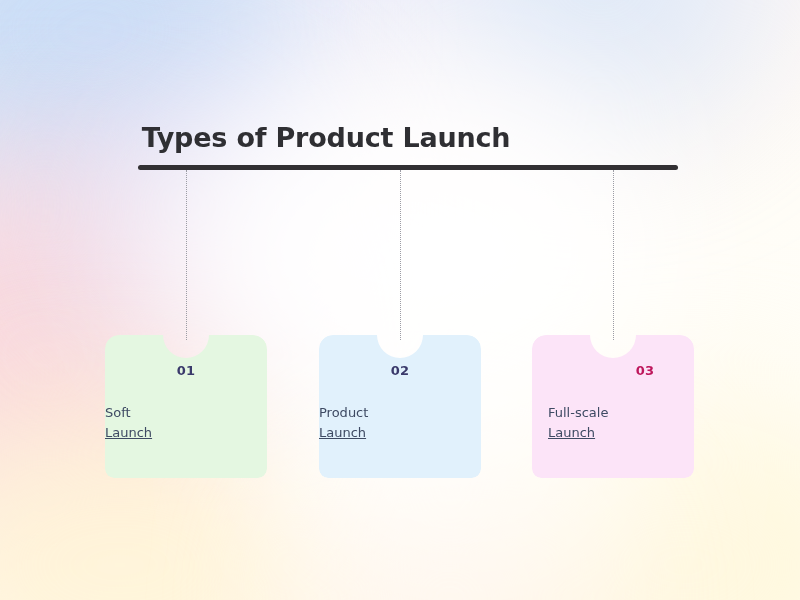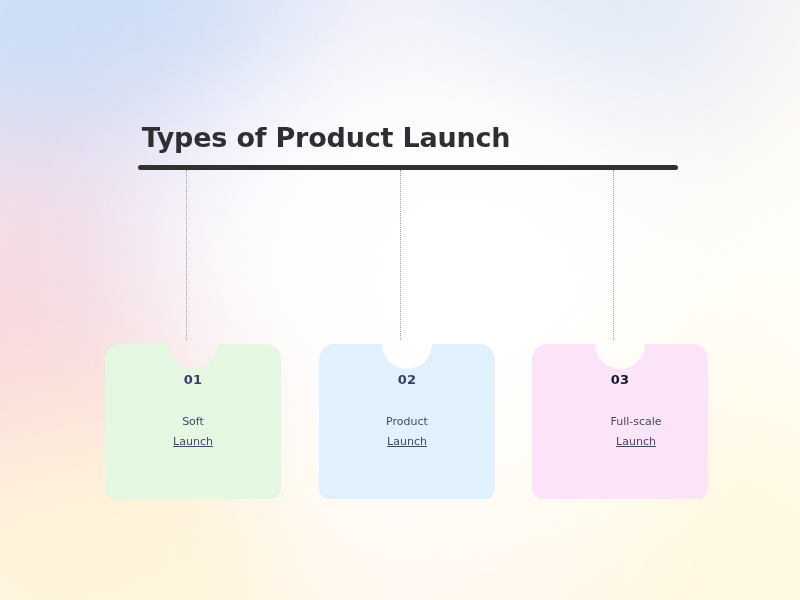--- a/index.html
+++ b/index.html
@@ -119,22 +119,22 @@
     position: absolute;
     top: 170px;
     width: 0;
     border-left: 1.5px dotted #9c9ca4;
     height: 170px;
   }
 
   
   .card {
     position: absolute;
-    top: 344px;
-    width: 176px;
+    top: 335px;
+    width: 162px;
     height: 143px;
   }
   .card-shape {
     position: absolute;
     inset: 0;
     border-radius: 14px 14px 9px 9px;
   }
   .card-number {
     position: absolute;
     left: 0;
@@ -144,22 +144,21 @@
     font-size: 13px;
     font-weight: bold;
     color: #3a3a6b;
     letter-spacing: 0.3px;
   }
   .card-label {
     position: absolute;
     left: 0;
     top: 68px;
     width: 100%;
-    text-align: center;
-    font-size: 11px;
+    font-size: 13px;
     line-height: 20px;
     font-weight: normal;
     color: #3e4a63;
   }
   .card-label .l2 { display: block; text-decoration: underline; }
 </style>
 </head>
 <body>
 
 <div id="canvas">
@@ -202,20 +201,20 @@
     <div class="card-label" style="color: rgb(62, 74, 99);">
       <span>Product</span>
       <span class="l2">Launch</span>
     </div>
   </div>
 
   <div class="card" style="left:532px;">
     <svg class="card-shape" viewBox="0 0 162 143" preserveAspectRatio="none">
       <path d="M14,0 H58 A23,23 0 0 0 104,0 H148 A14,14 0 0 1 162,14 V134 A9,9 0 0 1 153,143 H9 A9,9 0 0 1 0,134 V14 A14,14 0 0 1 14,0 Z" fill="#fce4f8"></path>
     </svg>
-    <div class="card-number" style="color: #0f172a;">03</div>
+    <div class="card-number" style="color: #be185d; padding-left: 32px;">03</div>
     <div class="card-label" style="color: rgb(62, 74, 99); padding-left: 16px;">
       <span>Full-scale</span>
       <span class="l2">Launch</span>
     </div>
   </div>
 
 </div>
 
 </body></html>

